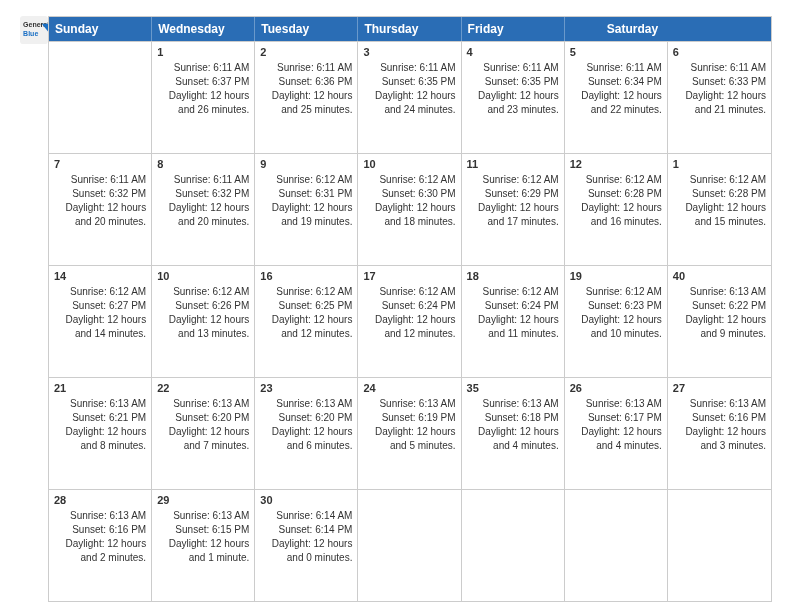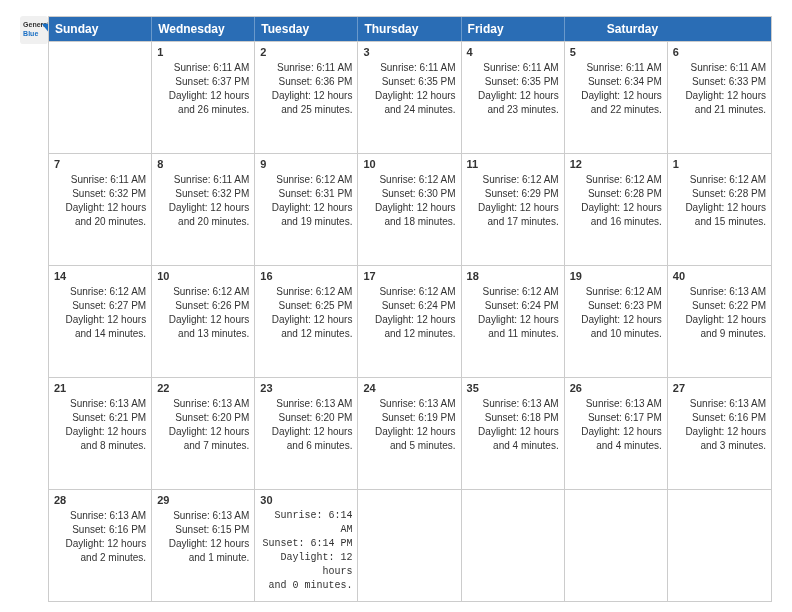--- a/index.html
+++ b/index.html
@@ -336,21 +336,21 @@
           </div>
           <div class="cal-cell">
             <span class="day-num">29</span>
             <div class="cell-info" style="white-space: pre-line;">Sunrise: 6:13 AM
 Sunset: 6:15 PM
 Daylight: 12 hours
 and 1 minute.</div>
           </div>
           <div class="cal-cell">
             <span class="day-num">30</span>
-            <div class="cell-info" style="white-space: pre-line; font-family: Liberation Mono, monospace;">Sunrise: 6:14 AM
+            <div class="cell-info" style="white-space: pre-line;">Sunrise: 6:14 AM
 Sunset: 6:14 PM
 Daylight: 12 hours
 and 0 minutes.</div>
           </div>
           <div class="cal-cell empty"></div>
           <div class="cal-cell empty"></div>
           <div class="cal-cell empty"></div>
           <div class="cal-cell empty"></div>
         </div>
       </div>

